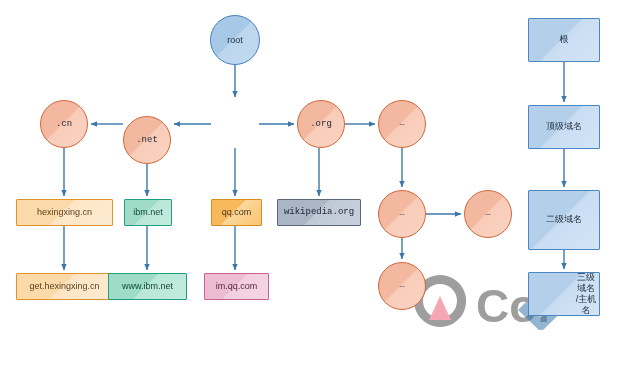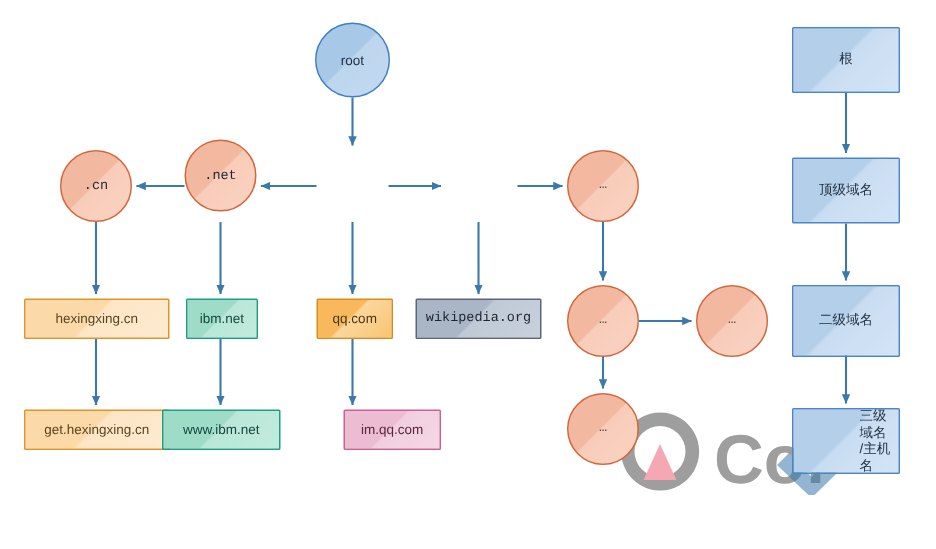--- a/index.html
+++ b/index.html
@@ -42,21 +42,21 @@
     opacity: 1;
   }
 
   
   .node {
     position: absolute;
     box-sizing: border-box;
     display: flex;
     align-items: center;
     justify-content: center;
-    text-align: left;
+    text-align: center;
     line-height: 1.15;
     color: #1f2430;
   }
 
   .circle {
     border-radius: 50%;
     font-size: 9px;
     border-width: 1.3px;
     border-style: solid;
   }
@@ -95,21 +95,20 @@
   .rect.green {
     background: linear-gradient(135deg, #9fdcc8 0%, #9fdcc8 47%, #b9e7d8 49%, #c2ebdd 100%);
     border-color: #1f9e82;
     color: #14473c;
   }
 
   .rect.pink {
     background: linear-gradient(135deg, #ecbcd2 0%, #ecbcd2 47%, #f2cfdf 49%, #f4d7e4 100%);
     border-color: #cc5f93;
     color: #5a2540;
-    margin-left: 25px;
   }
 
   .rect.gray {
     background: linear-gradient(135deg, #aab6c6 0%, #aab6c6 47%, #c0cad7 49%, #c7d0db 100%);
     border-color: #5a6777;
     color: #1d2430;
   }
 
   .rect.blue {
     background: linear-gradient(135deg, #b4cfea 0%, #b4cfea 46%, #c9ddf2 49%, #d3e4f6 100%);
@@ -177,25 +176,28 @@
   </svg>
 
   <div class="node circle root" style="left:210px; top:15px; width:50px; height:50px;">
     <span>root</span>
   </div>
 
   <div class="node circle tld" style="left:40px; top:100px; width:48px; height:48px;">
     <span>.cn</span>
   </div>
 
-  <div class="node circle tld" style="left:123px; top:93px; width:48px; height:48px;">
+  <div class="node circle tld" style="left:123px; top:116px; width:48px; height:48px;">
     <span>.net</span>
   </div>
 
 
+  <div class="node circle tld" style="left:297px; top:100px; width:48px; height:48px;">
+    <span>.org</span>
+  </div>
 
   <div class="node circle tld" style="left:378px; top:100px; width:48px; height:48px;">
     <span class="ellipsis-mark">…</span>
   </div>
 
   <div class="node circle tld" style="left:378px; top:190px; width:48px; height:48px;">
     <span class="ellipsis-mark">…</span>
   </div>
 
   <div class="node circle tld" style="left:464px; top:190px; width:48px; height:48px;">
@@ -235,21 +237,21 @@
   </div>
 
   <div class="node rect blue" style="left:528px; top:18px; width:72px; height:44px;">
     <span class="legend-label">根</span>
   </div>
 
   <div class="node rect blue" style="left:528px; top:105px; width:72px; height:44px;">
     <span class="legend-label">顶级域名</span>
   </div>
 
-  <div class="node rect blue" style="left:528px; top:190px; width:72px; height:48px;">
+  <div class="node rect blue" style="left:528px; top:190px; width:72px; height:60px;">
     <span class="legend-label">二级域名</span>
   </div>
 
   <div class="node rect blue" style="left:528px; top:272px; width:72px; height:44px;padding-left:44px;">
     <span class="legend-label">
       <span>三级域名</span><br>
       <span>/主机名</span>
     </span>
   </div>
 

